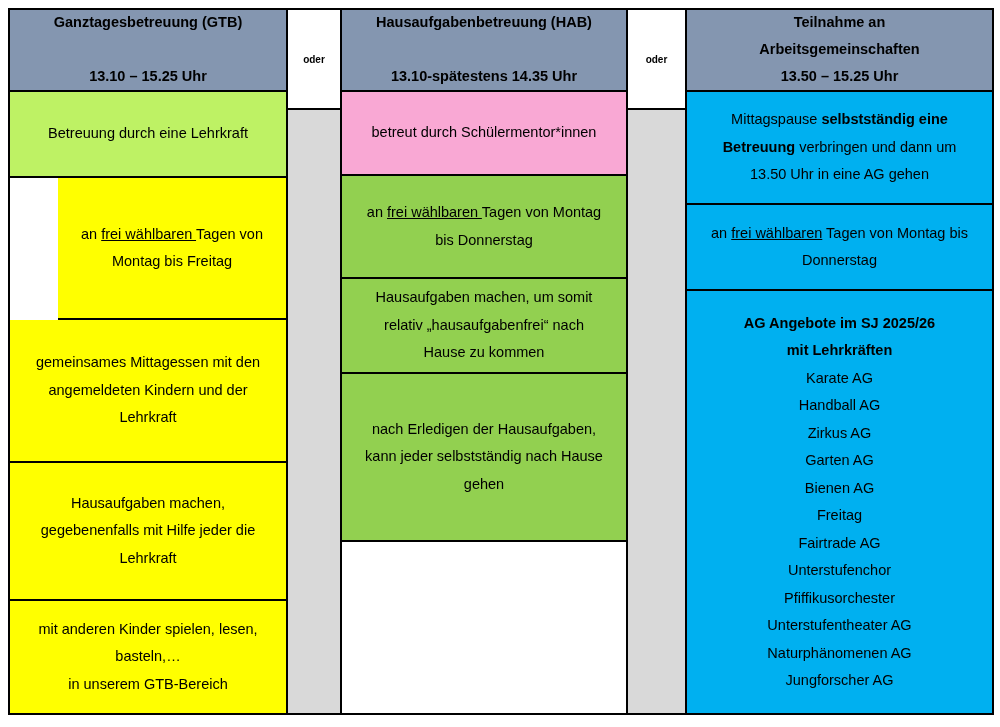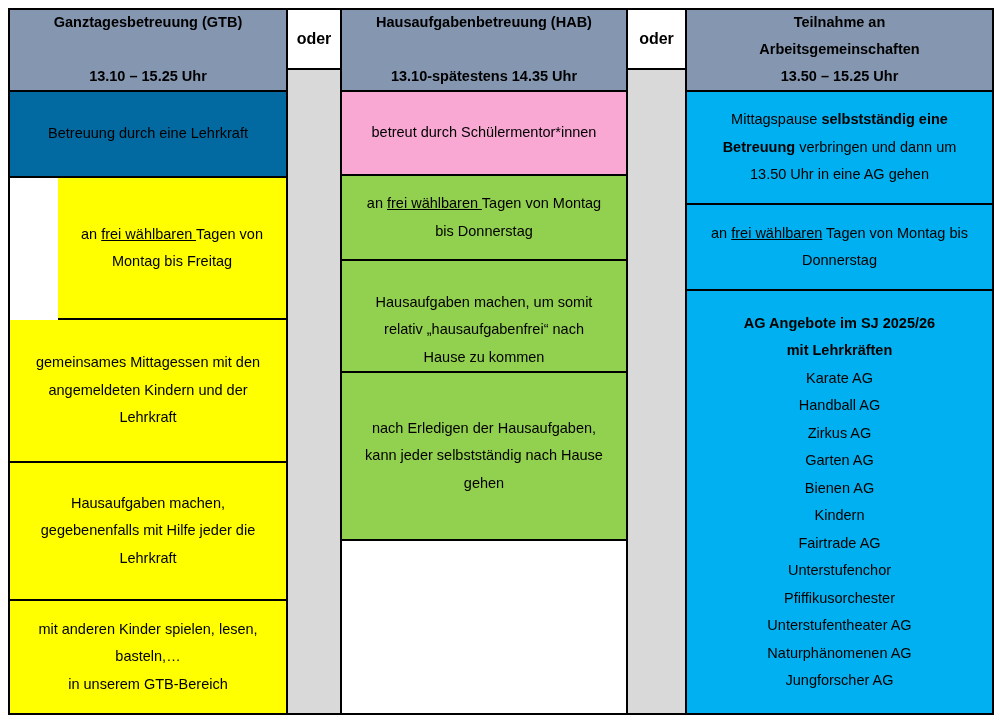--- a/index.html
+++ b/index.html
@@ -36,28 +36,28 @@
   .sep {
     width: 52px;
     display: flex;
     flex-direction: column;
     height: 707px;
     border-top: 2px solid #000;
     border-bottom: 2px solid #000;
   }
   .sep-2 { width: 57px; }
   .oder {
-    height: 60px;
+    height: 100px;
     border-bottom: 2px solid #000;
     background: #ffffff;
     display: flex;
     align-items: center;
     justify-content: center;
     font-weight: bold;
-    font-size: 16px;
+    font-size: 10px;
     color: #000;
   }
   .sep-fill { flex: 1; }
   .hdr {
     height: 82px;
     border-bottom: 2px solid #000;
     display: flex;
     flex-direction: column;
     justify-content: flex-end;
     align-items: center;
@@ -78,42 +78,42 @@
     padding: 0 4px;
     overflow: hidden;
   }
   .cell:last-child { border-bottom: none; flex: 1; }
   
   .col-gtb .cell:nth-of-type(2) { height: 86px; }
   .col-gtb .cell:nth-of-type(3) { height: 142px; margin-left: 48px; }
   .col-gtb .cell:nth-of-type(4) { height: 143px; }
   .col-gtb .cell:nth-of-type(5) { height: 138px; }
   .col-hab .cell:nth-of-type(2) { height: 84px; }
-  .col-hab .cell:nth-of-type(3) { height: 85px; }
-  .col-hab .cell:nth-of-type(4) { height: 112px; justify-content: flex-end; }
+  .col-hab .cell:nth-of-type(3) { height: 103px; }
+  .col-hab .cell:nth-of-type(4) { height: 95px; }
   .col-hab .cell:nth-of-type(5) { height: 168px; }
   .col-ag  .cell:nth-of-type(2) { height: 113px; }
   .col-ag  .cell:nth-of-type(3) { height: 86px; }
   .rline { white-space: pre; }
   .rline .b { font-weight: bold; }
   .rline .u { text-decoration: underline; }
 </style>
 </head>
 <body>
 
 <div class="page">
   <div class="table-wrap">
 
     <div class="col col-gtb">
       <div class="hdr" style="background-color: rgb(132, 150, 176);">
           <div class="rline"><span>Ganztagesbetreuung (GTB)</span></div>
           <div class="rline">&nbsp;</div>
           <div class="rline"><span>13.10 – 15.25 Uhr</span></div>
         </div>
-      <div class="cell" style="background-color: #0369a1;">
+      <div class="cell" style="background-color: #bef264;">
           <div class="rline"><span>Betreuung durch eine Lehrkraft</span></div>
         </div>
       <div class="cell" style="background-color: rgb(255, 255, 0);">
           <div class="rline"><span>an </span><span class="u">frei wählbaren </span><span>Tagen von</span></div>
           <div class="rline"><span>Montag bis Freitag</span></div>
         </div>
       <div class="cell" style="background-color: rgb(255, 255, 0);">
           <div class="rline"><span>gemeinsames Mittagessen mit den</span></div>
           <div class="rline"><span>angemeldeten Kindern und der</span></div>
           <div class="rline"><span>Lehrkraft</span></div>
@@ -182,21 +182,21 @@
           <div class="rline"><span>Donnerstag</span></div>
         </div>
       <div class="cell" style="background-color: rgb(0, 176, 240);">
           <div class="rline"><span class="b">AG Angebote im SJ 2025/26</span></div>
           <div class="rline"><span class="b">mit Lehrkräften</span></div>
           <div class="rline"><span>Karate AG</span></div>
           <div class="rline"><span>Handball AG</span></div>
           <div class="rline"><span>Zirkus AG</span></div>
           <div class="rline"><span>Garten AG</span></div>
           <div class="rline"><span>Bienen AG</span></div>
-          <div class="rline"><span>Kindern</span></div>
+          <div class="rline"><span>Freitag</span></div>
           <div class="rline"><span>Fairtrade AG</span></div>
           <div class="rline"><span>Unterstufenchor</span></div>
           <div class="rline"><span>Pfiffikusorchester</span></div>
           <div class="rline"><span>Unterstufentheater AG</span></div>
           <div class="rline"><span>Naturphänomenen AG</span></div>
           <div class="rline"><span>Jungforscher AG</span></div>
         </div>
     </div>
 
   </div>

